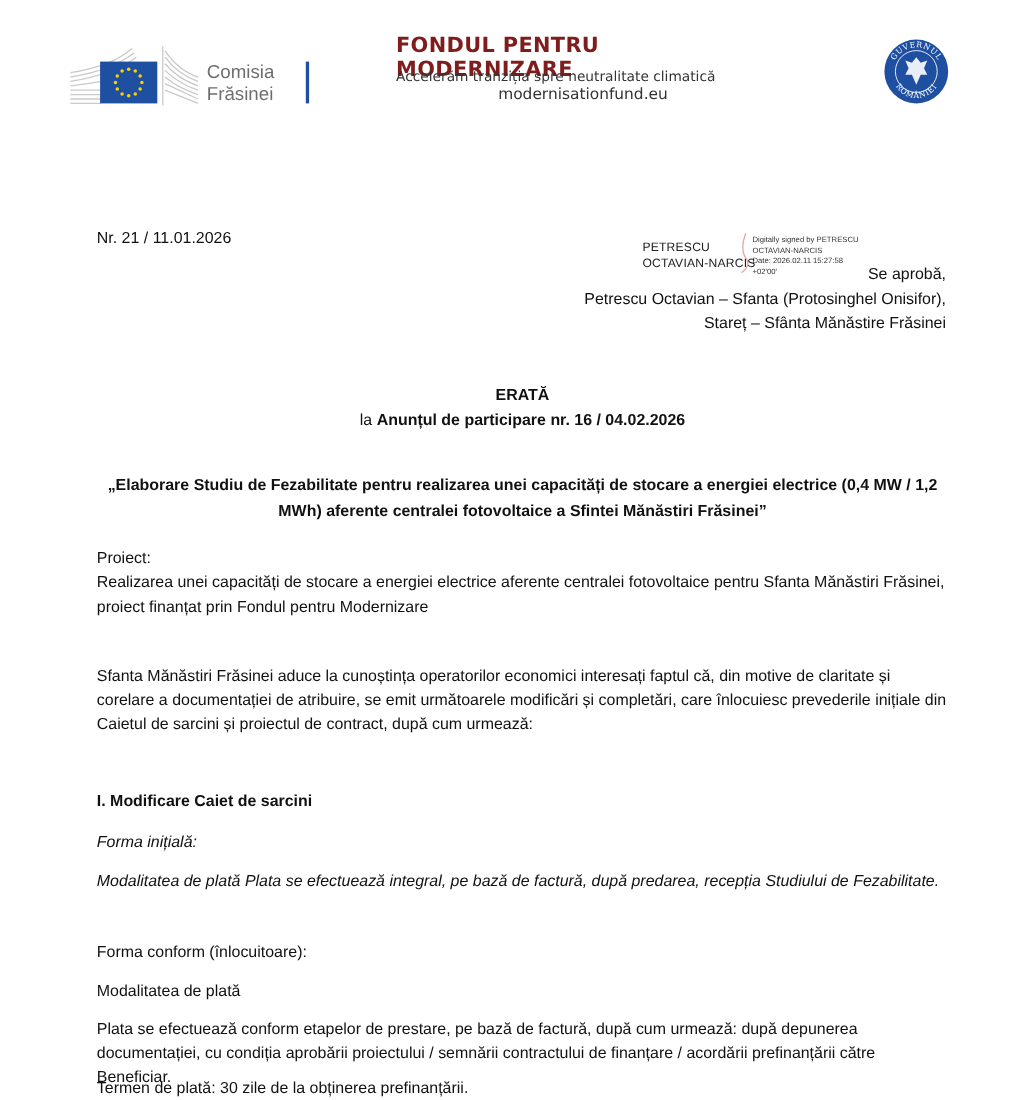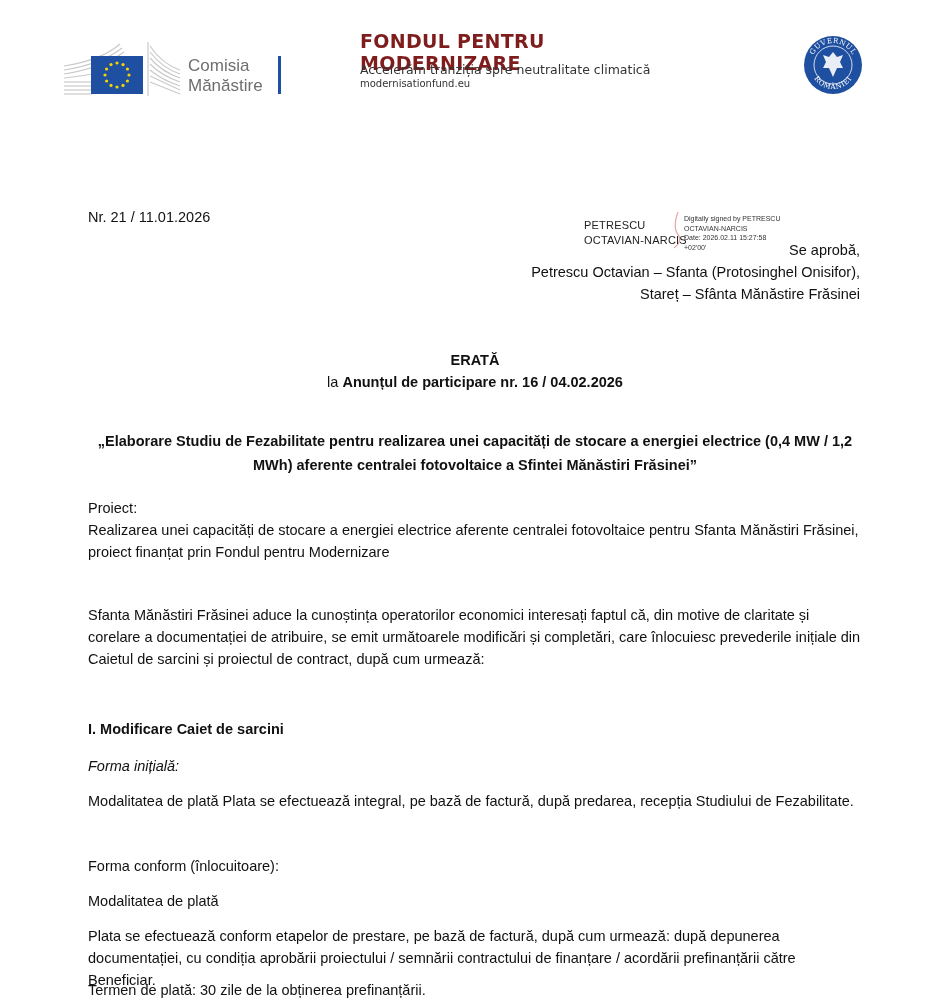--- a/index.html
+++ b/index.html
@@ -11,21 +11,21 @@
   .ec-logo { left: 62px; top: 36px; width: 230px; height: 64px; }
   .ec-building { position: absolute; }
   .ec-flag { position: absolute; left: 29px; top: 20px; width: 52px; height: 38px; background: #1f4fa0; }
   .ec-text { position: absolute; left: 126px; top: 20px; font-size: 17px; line-height: 20px; color: #6d6e70; }
   .ec-bar { position: absolute; left: 216px; top: 20px; width: 3px; height: 38px; background: #1f4fa0; }
 
   .fund-title { left: 360px; top: 30px; width: 340px; text-align: left; font-size: 19px; font-weight: bold;
                 color: #7f1d1d; letter-spacing: 0.3px; font-family: "DejaVu Sans", sans-serif; }
   .fund-sub { left: 360px; top: 62px; width: 340px; text-align: left; font-size: 12.5px; color: #333;
               font-family: "DejaVu Sans", sans-serif; }
-  .fund-url { left: 360px; top: 78px; width: 340px; font-size: 10px; color: #333;
+  .fund-url { left: 360px; top: 78px; width: 340px; text-align: center; font-size: 14px; color: #333;
               font-family: "DejaVu Sans", sans-serif; }
 
   .gov-seal { left: 803px; top: 35px; width: 60px; height: 60px; }
 
   
   .doc-text { font-size: 14.5px; line-height: 22px; color: #111; }
   .nr { left: 88px; top: 206px; }
 
   .sig-name { left: 584px; top: 218px; font-size: 11px; line-height: 15px; color: #222; letter-spacing: 0.2px; }
   .sig-details { left: 684px; top: 214px; font-size: 7px; line-height: 9.5px; color: #333; }
@@ -42,21 +42,21 @@
   .title-anunt b { font-weight: bold; }
   .title-study { top: 408px; font-weight: bold; line-height: 24px; margin-top: 21px; }
 
   .para { left: 88px; width: 775px; }
   .p-proiect { top: 497px; }
   .p-proiect-body { top: 519px; }
   .p-intro { top: 604px; }
 
   .section-head { left: 88px; top: 718px; font-weight: bold; }
   .forma-init { left: 88px; top: 755px; font-style: italic; }
-  .forma-init-body { left: 88px; top: 790px; }
+  .forma-init-body { left: 88px; top: 790px; font-style: italic; }
   .forma-actual { left: 88px; top: 855px; }
   .modalitate { left: 88px; top: 890px; }
   .plata { top: 925px; }
   .termen { left: 88px; top: 979px; }
 </style>
 </head>
 <body>
 
 <div class="abs ec-logo">
   <svg class="ec-building" width="120" height="64" viewBox="0 0 120 64" style="left:0;top:0;">
@@ -92,21 +92,21 @@
           <circle cx="20" cy="29.4" r="1.6"></circle>
           <circle cx="15.6" cy="25" r="1.6"></circle>
         <circle cx="14" cy="19" r="1.6"></circle>
           <circle cx="15.6" cy="13" r="1.6"></circle>
           <circle cx="20" cy="8.6" r="1.6"></circle>
       </g>
     </svg>
   </div>
   <div class="ec-text">
     <div>Comisia</div>
-    <div>Mănăstire</div>
+    <div>Frăsinei</div>
   </div>
   <div class="ec-bar"></div>
 </div>
 
 <div class="abs fund-title">FONDUL PENTRU MODERNIZARE</div>
 <div class="abs fund-sub">Accelerăm tranziția spre neutralitate climatică</div>
 <div class="abs fund-url">modernisationfund.eu</div>
 
 <div class="abs gov-seal">
   <svg width="60" height="60" viewBox="0 0 60 60">

